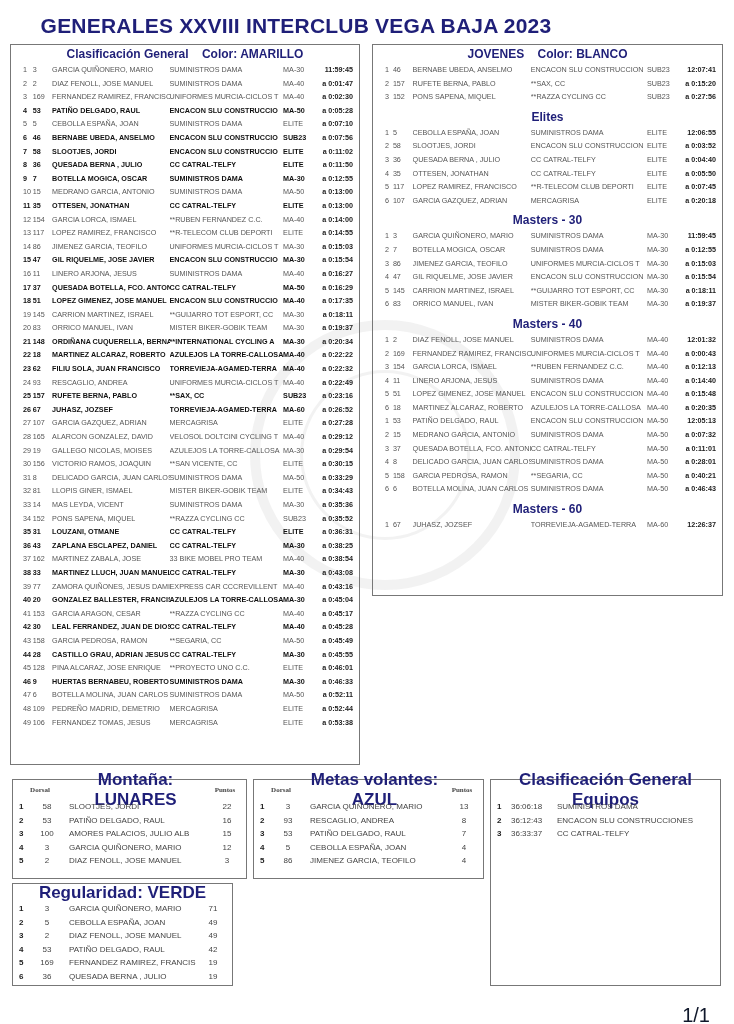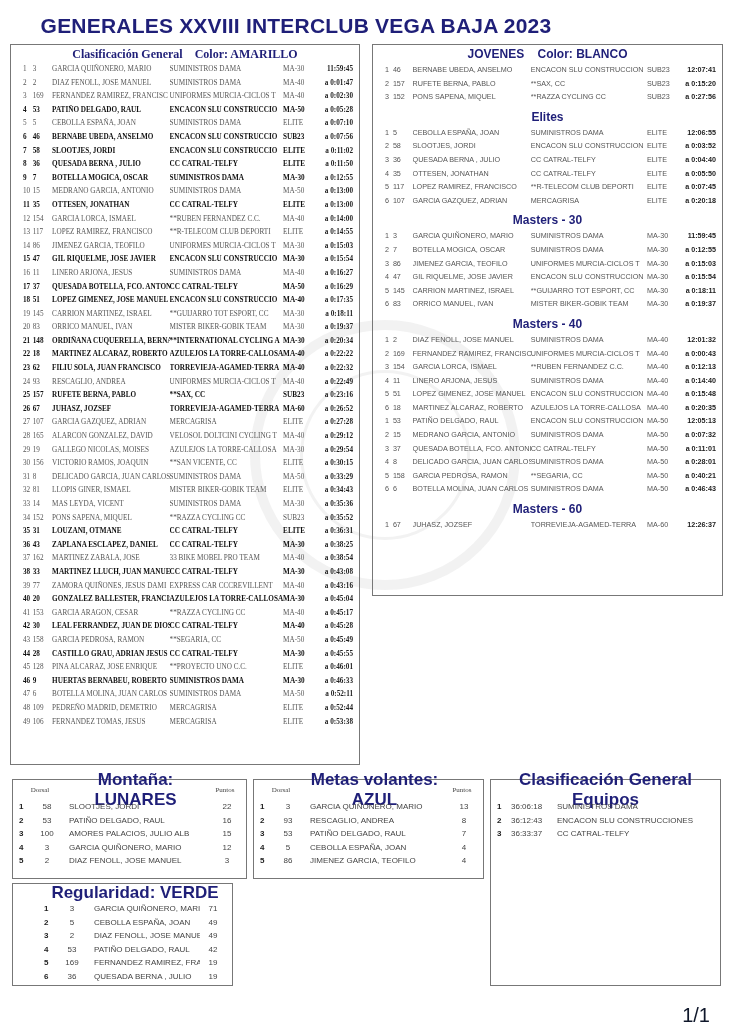--- a/index.html
+++ b/index.html
@@ -4,26 +4,26 @@
 <style>
   * { box-sizing: border-box; margin: 0; padding: 0; }
   html, body { width: 734px; height: 1024px; background: #ffffff; overflow: hidden; }
   body { position: relative; font-family: "Liberation Sans", sans-serif; color: #333; }
   .title {
     position: absolute; left: 0; top: 14px; width: 592px; text-align: center;
     font-family: "Liberation Sans", sans-serif; font-weight: bold; font-size: 21px;
     color: #1f1f78; letter-spacing: 0.2px;
   }
   .box { position: absolute; border: 1px solid #777; background: transparent; }
-  .box-general { left: 10px; top: 44px; width: 350px; height: 721px; font-family: Liberation Serif, serif; }
+  .box-general { left: 10px; top: 44px; width: 350px; height: 721px; }
   .box-right { left: 372px; top: 44px; width: 351px; height: 552px; }
   .box-montana { left: 12px; top: 779px; width: 235px; height: 100px; }
   .box-metas { left: 253px; top: 779px; width: 231px; height: 100px; }
   .box-equipos { left: 490px; top: 779px; width: 231px; height: 207px; }
-  .box-regular { left: 12px; top: 883px; width: 221px; height: 103px; padding-left: 25px; }
+  .box-regular { left: 12px; top: 883px; width: 221px; height: 103px; }
 
   .sec-title {
     text-align: center; font-weight: bold; color: #1f1f78; font-size: 12px;
     height: 18px; line-height: 18px; white-space: pre;
   }
   .rows { padding: 0 6px 0 12px; }
   .row {
     display: flex; height: 13.6px; line-height: 13.6px; font-size: 7.2px;
     color: #555; white-space: nowrap; overflow: hidden;
   }
@@ -38,21 +38,21 @@
   .box-right .rows { padding: 0 6px 0 12px; }
   .box-right .c-pos { width: 8px; }
   .box-right .c-dor { width: 20px; }
   .box-right .c-name { width: 120px; }
   .box-right .c-team { width: 118px; }
   .box-right .c-cat { width: 30px; }
   .box-right .c-time { width: 40px; }
 
   
   .sm-head { display: flex; align-items: center; height: 20px; padding: 0 6px; }
-  .sm-head .lbl { font-family: "Liberation Serif", serif; font-weight: normal; font-size: 7px; color: #444; }
+  .sm-head .lbl { font-family: "Liberation Serif", serif; font-weight: bold; font-size: 7px; color: #444; }
   .sm-head .ttl { flex: 1; text-align: center; font-weight: bold; color: #1f1f78; font-size: 17px; }
   .sm-row { display: flex; height: 13.5px; line-height: 13.5px; font-size: 8px; color: #444; padding: 0 6px; white-space: nowrap; }
   .sm-row .p { width: 14px; font-weight: bold; color: #222; }
   .sm-row .d { width: 28px; text-align: center; }
   .sm-row .n { flex: 1; padding-left: 8px; overflow: hidden; }
   .sm-row .pt { width: 26px; text-align: center; }
 
   .eq-row { display: flex; height: 13.5px; line-height: 13.5px; font-size: 8px; color: #444; padding: 0 6px; white-space: nowrap; }
   .eq-row .p { width: 14px; font-weight: bold; color: #222; }
   .eq-row .t { width: 46px; }

